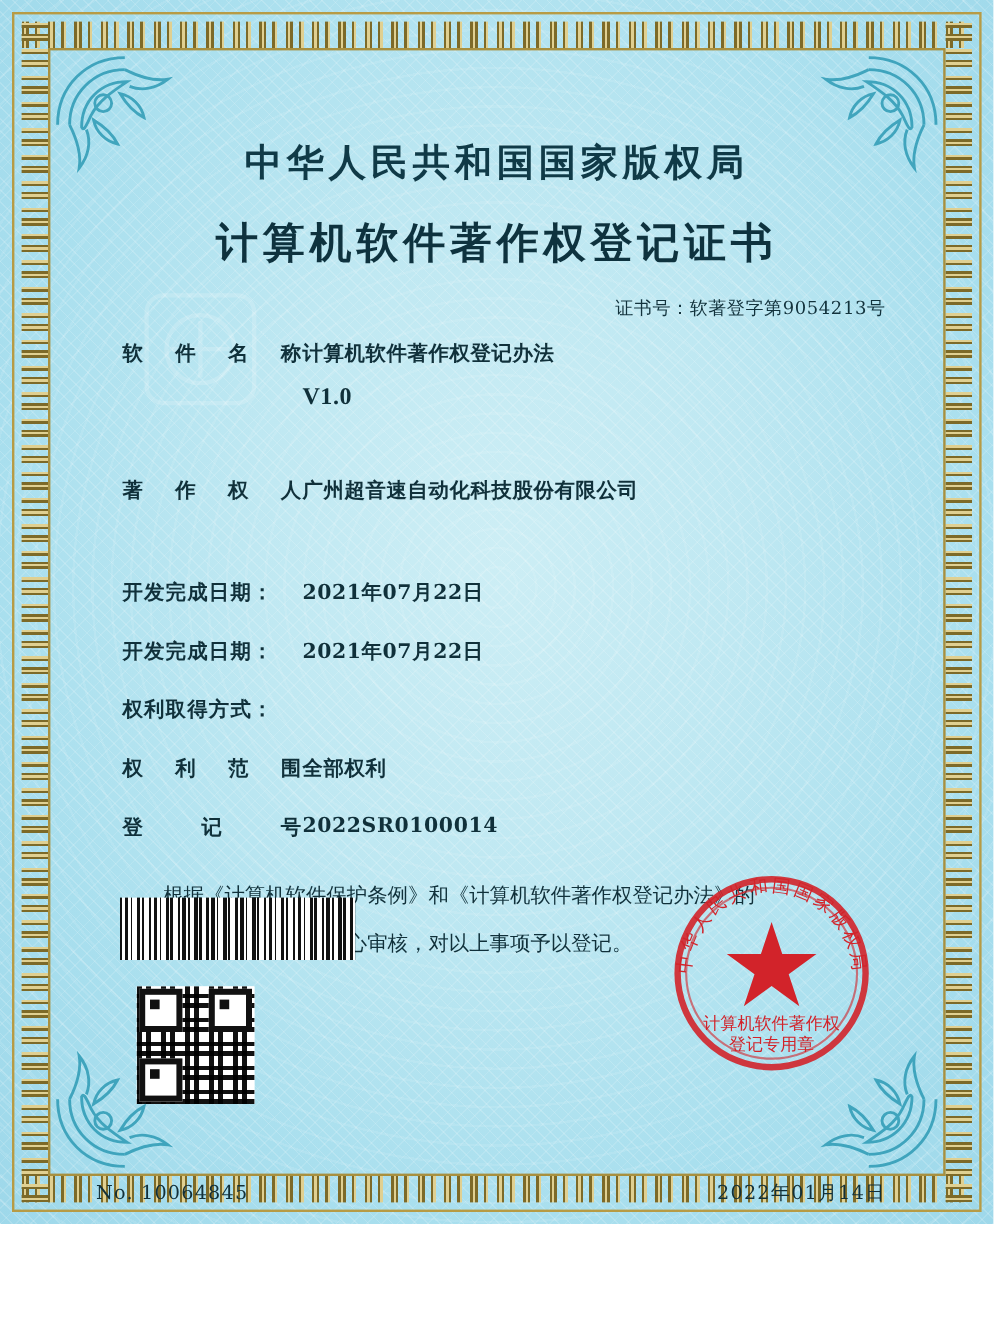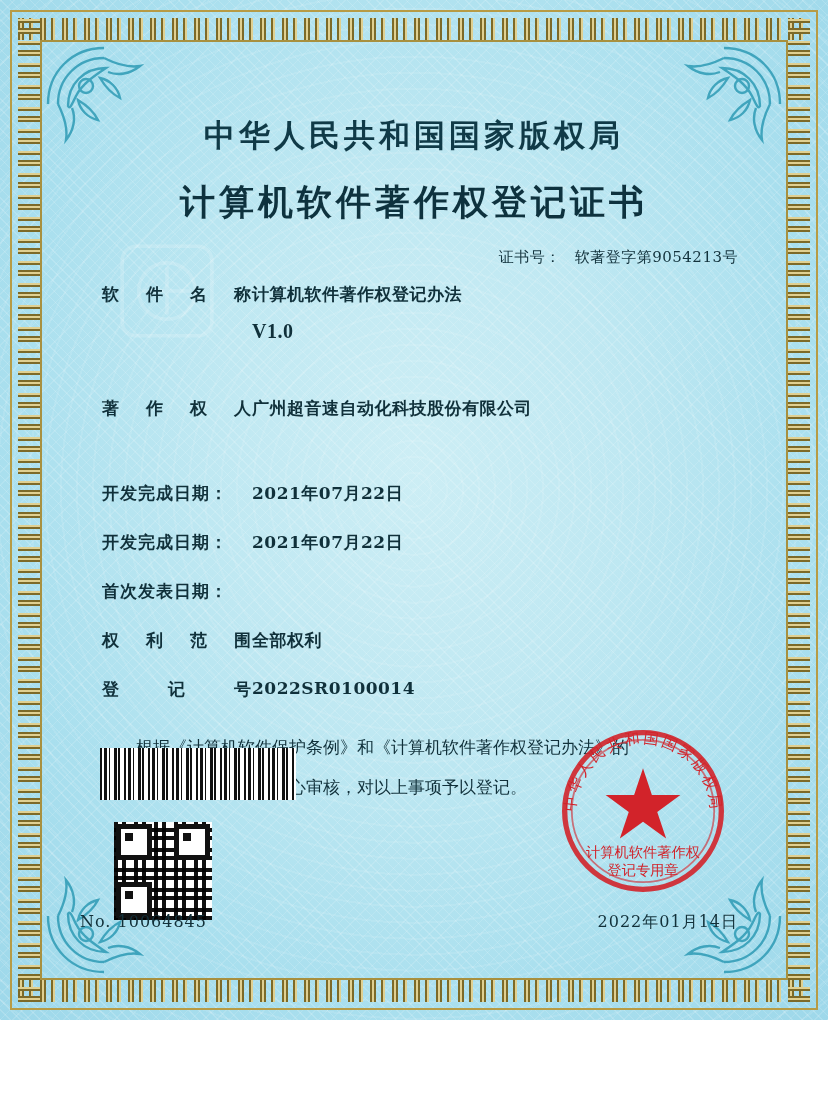--- a/index.html
+++ b/index.html
@@ -133,21 +133,21 @@
 
   .cert-no {
     margin-top: 22px;
     text-align: right;
     padding-right: 30px;
     font-size: 15px;
     color: #12323c;
     letter-spacing: 0.5px;
     font-family: "DejaVu Serif", "Liberation Serif", serif;
   }
-  .cert-no .label { margin-right: 14px; }
+  .cert-no .label { }
 
   .fields {
     margin-top: 16px;
     padding-left: 42px;
     padding-right: 20px;
   }
   .field-row {
     display: flex;
     align-items: flex-start;
     margin-bottom: 26px;
@@ -239,21 +239,21 @@
     width: 178px;
     height: 178px;
     color: #d2232a;
   }
   .seal svg { width: 100%; height: 100%; }
 
   .footer {
     position: absolute;
     left: 80px;
     right: 60px;
-    top: 912px;
+    top: 984px;
     display: flex;
     justify-content: space-between;
     font-size: 16px;
     color: #123039;
     font-family: "DejaVu Serif", "Liberation Serif", serif;
   }
   .footer .serial { letter-spacing: 1px; }
   .footer .issue-date { letter-spacing: 1px; padding-right: 30px; }
 </style>
 </head>
@@ -377,21 +377,21 @@
         <div class="field-label">开发完成日期：</div>
         <div class="field-value">2021年07月22日</div>
       </div>
 
       <div class="field-row">
         <div class="field-label">开发完成日期：</div>
         <div class="field-value">2021年07月22日</div>
       </div>
 
       <div class="field-row">
-        <div class="field-label">首次发表日期：</div>
+        <div class="field-label">权利取得方式：</div>
       </div>
 
       <div class="field-row">
         <div class="field-label spaced">
           <span>权</span>
             <span>利</span>
             <span>范</span>
             <span>围</span>
         </div>
         <div class="field-value">全部权利</div>

